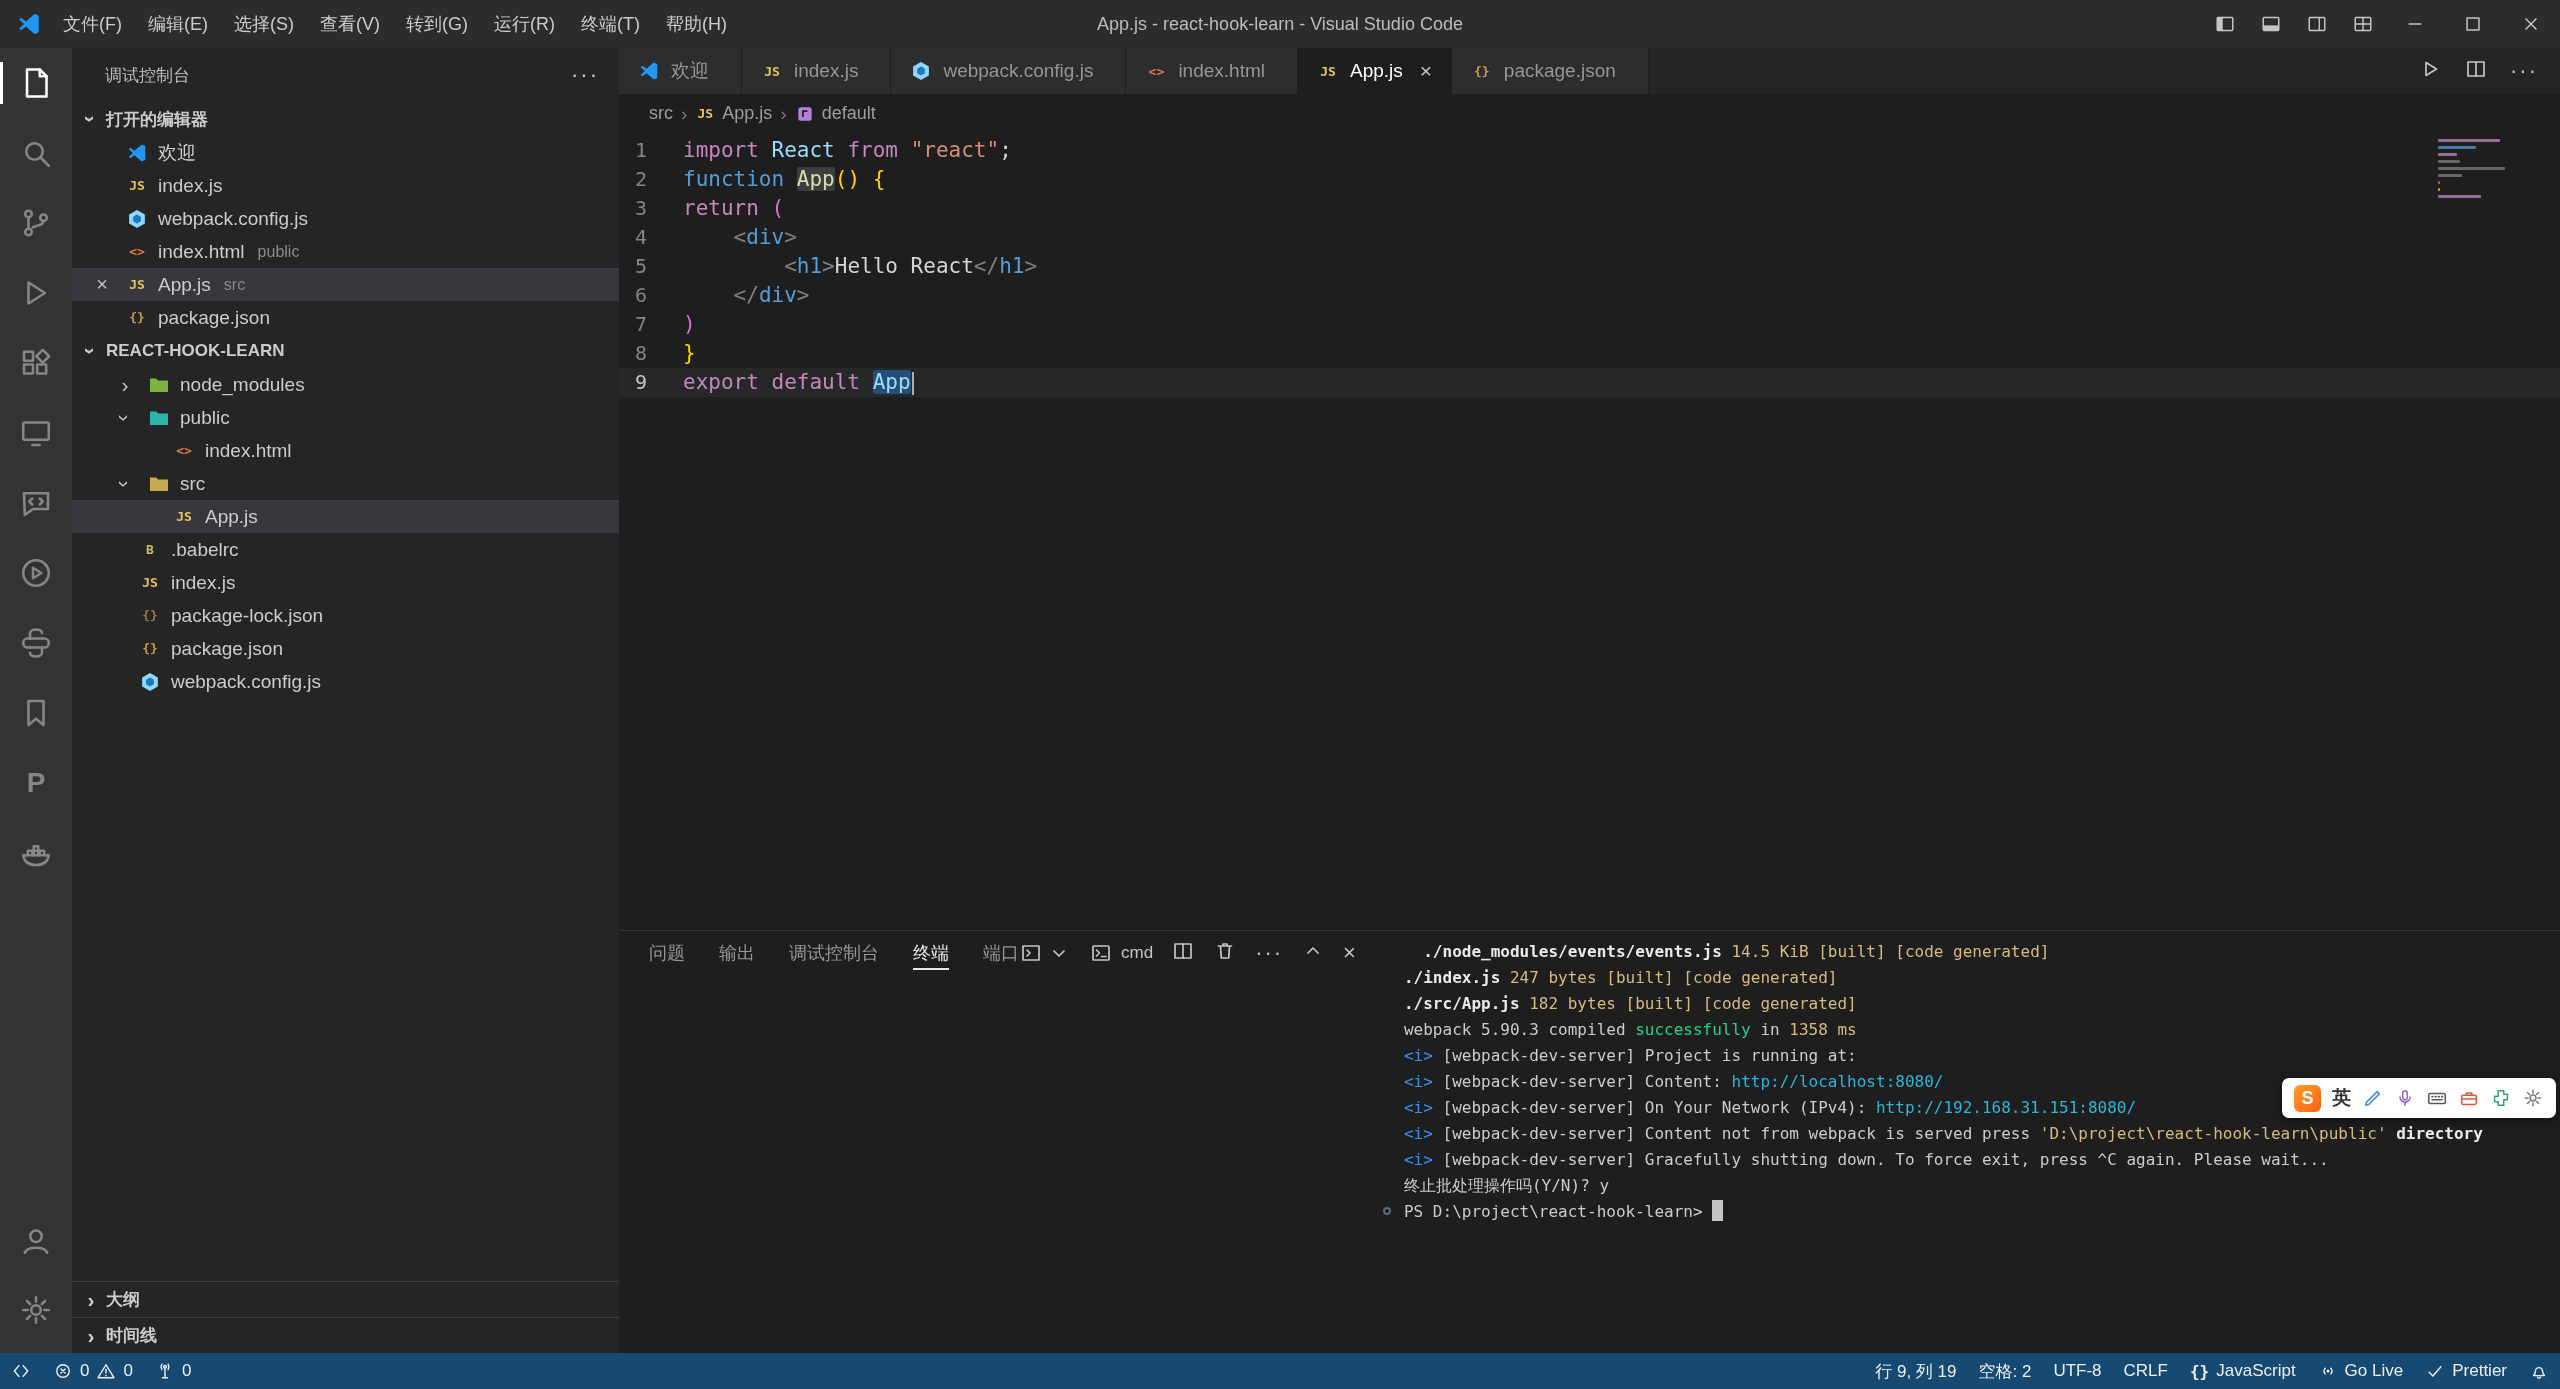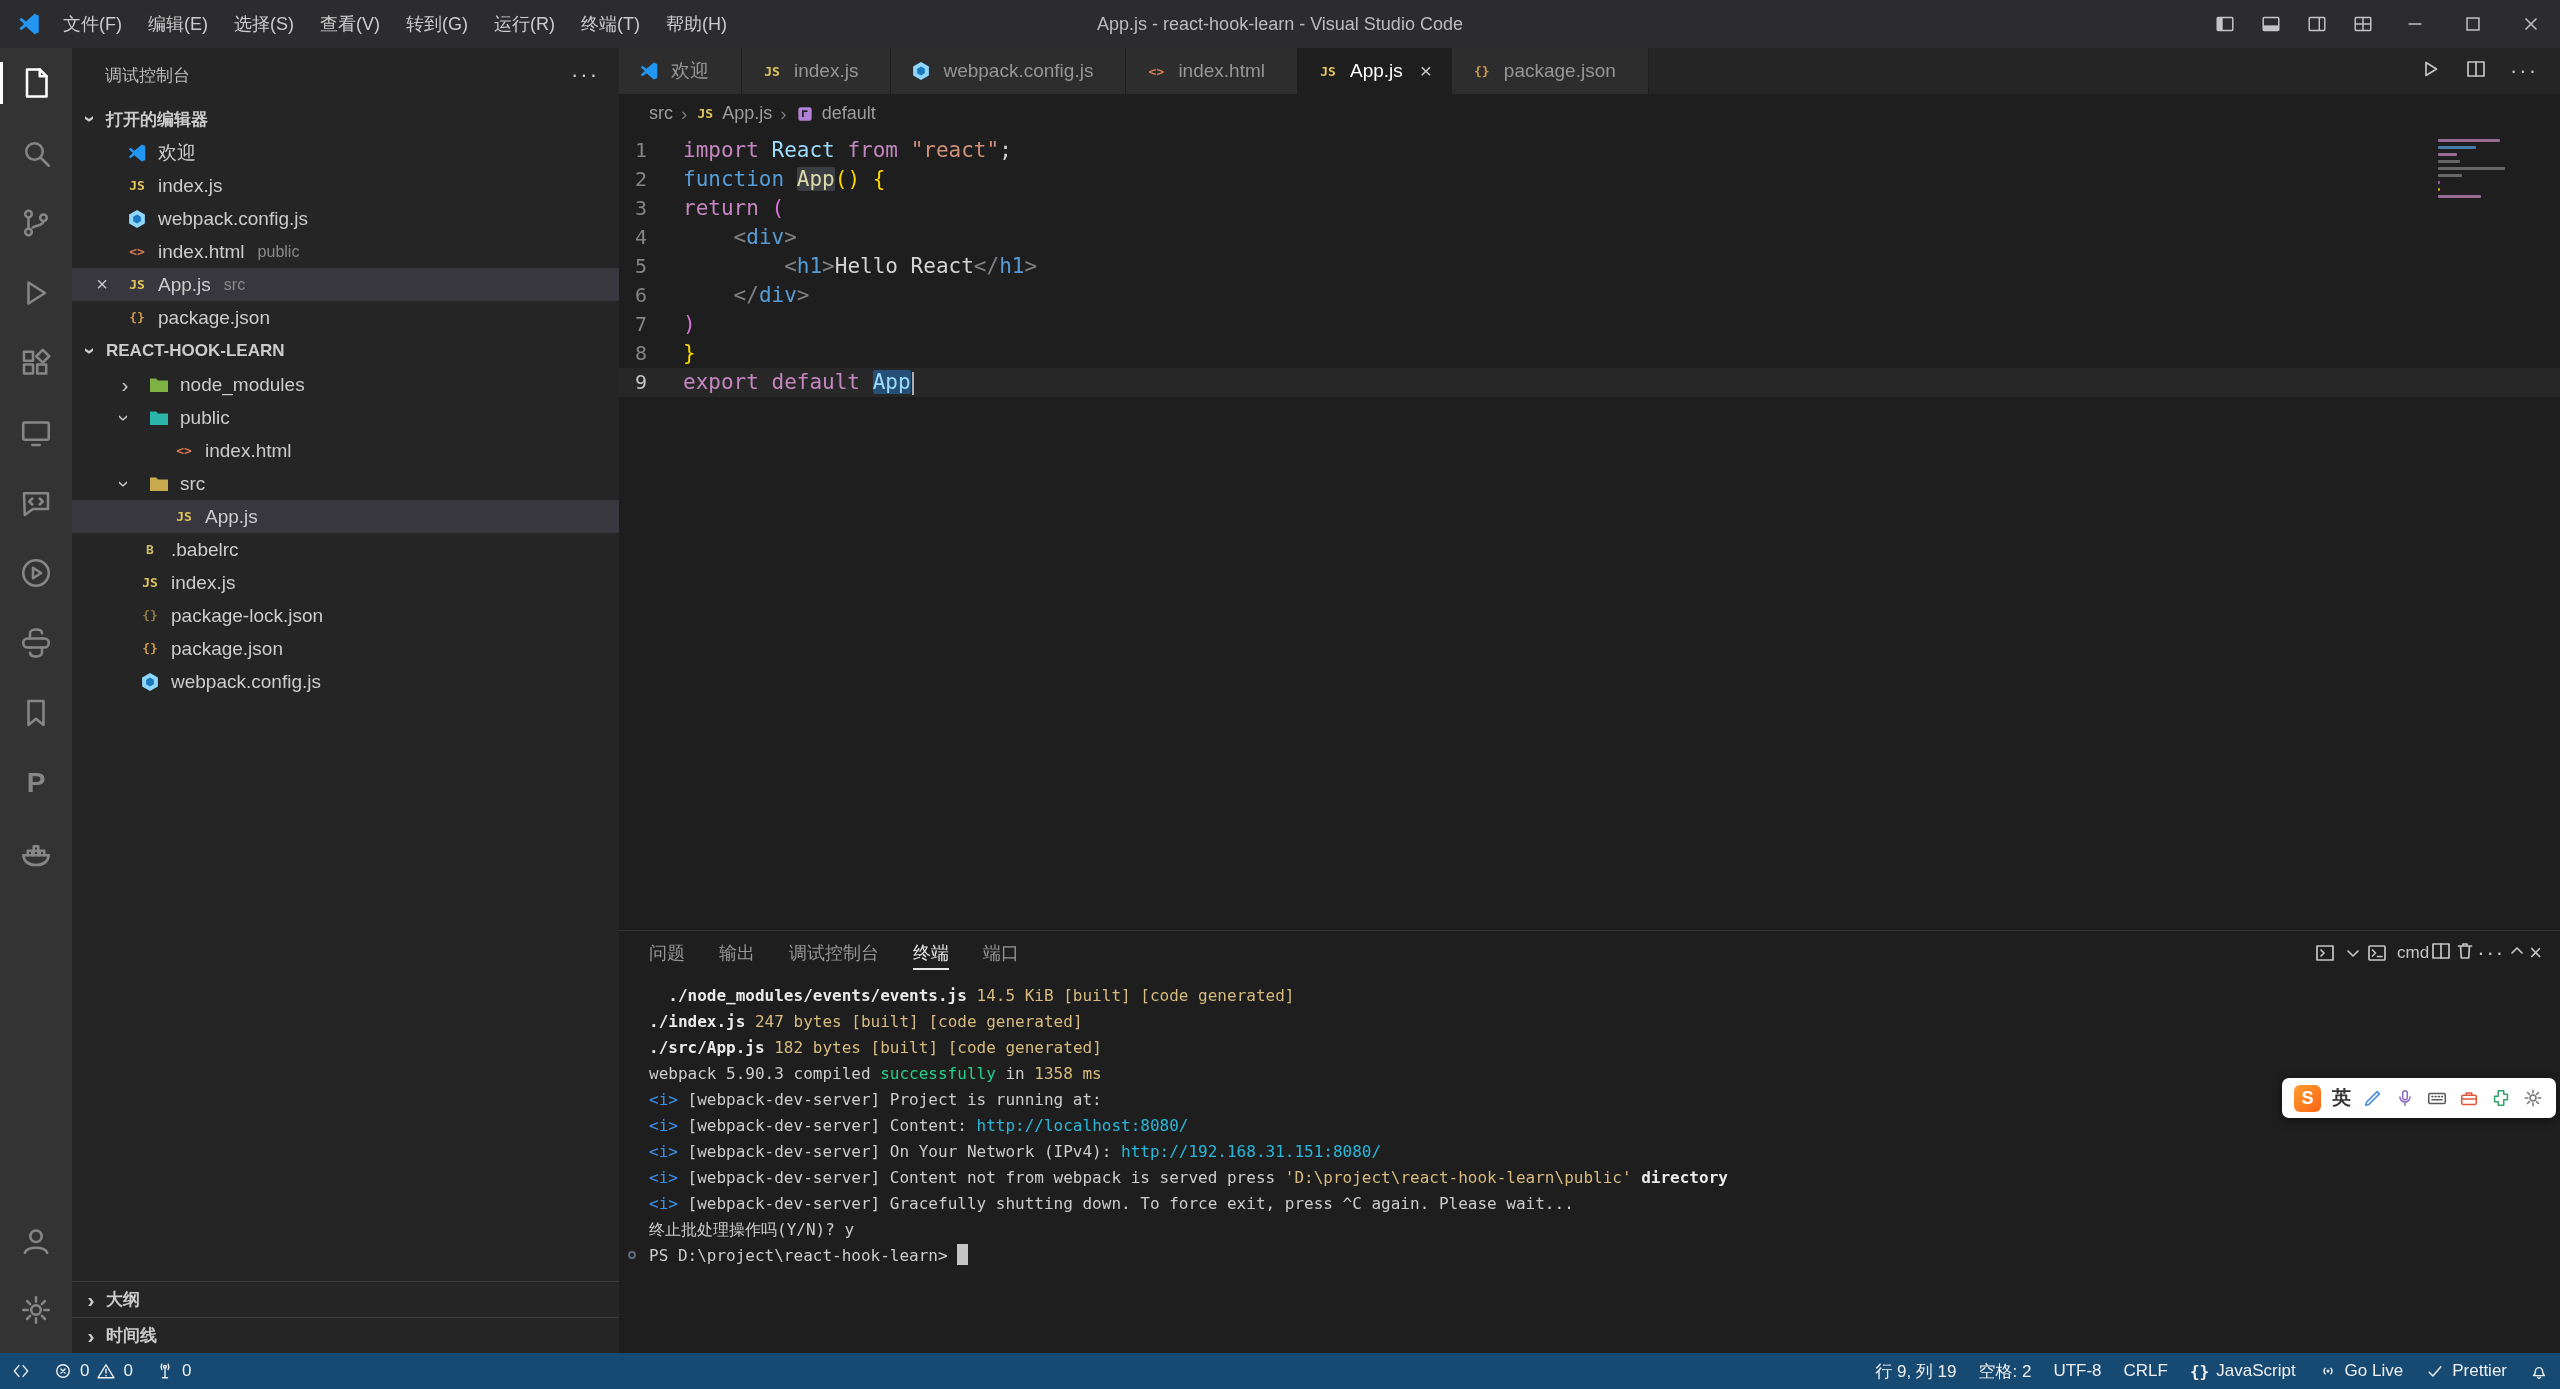--- a/index.html
+++ b/index.html
@@ -73,27 +73,27 @@
 .c-kw{color:#C586C0}.c-kw2{color:#569CD6}.c-var{color:#9CDCFE}.c-fn{color:#DCDCAA}
 .c-str{color:#CE9178}.c-pl{color:#D4D4D4}.c-pun{color:#808080}.c-tag{color:#569CD6}
 .c-b1{color:#FFD700}.c-b2{color:#DA70D6}
 .occ{background:#3a3d41;border-radius:2px}
 .sel{background:#264f78;border-radius:2px}
 .caret{display:inline-block;width:2px;height:23px;background:#aeafad;vertical-align:middle;margin-left:1px}
 .minimap{position:absolute;top:6px;right:26px;width:96px}
 .mm-line{height:3px;margin-bottom:4px;border-radius:1px;opacity:.75}
 
 
-.panel{height:423px;flex:none;background:#1e1e1e;border-top:1px solid #333333;display:flex;flex-direction:column}
+.panel{height:423px;flex:none;background:#1e1e1e;border-top:1px solid #333333;display:flex;flex-direction:row}
 .panel-head{height:44px;flex:none;display:flex;align-items:center;padding:0 18px 0 30px}
 .ptabs{display:flex;gap:34px;height:100%}
 .ptab{display:flex;align-items:center;font-size:18px;color:#969696;position:relative;height:100%}
 .ptab.active{color:#e7e7e7}
 .ptab.active::after{content:"";position:absolute;left:0;right:0;bottom:5px;height:2px;background:#e7e7e7}
-.panel-right{margin-left:auto;display:flex;align-items:center;color:#c5c5c5}
+.panel-right{margin-left:auto;display:flex;align-items:center;gap:18px;color:#c5c5c5}
 .panel-right .ic{width:24px;height:24px}
 .chip{display:flex;align-items:center;gap:8px;font-size:17px}
 .terminal{flex:1;padding-top:8px;font-family:"DejaVu Sans Mono",monospace;font-size:16px;overflow:hidden}
 .tline{height:26px;line-height:26px;white-space:pre;padding-left:30px;position:relative}
 .seg-w{color:#eaeaea;font-weight:700}
 .seg-d{color:#cccccc}
 .seg-y{color:#d7ba7d}
 .seg-g{color:#23d18b}
 .seg-c{color:#29b8db}
 .seg-b{color:#3b8eea}

